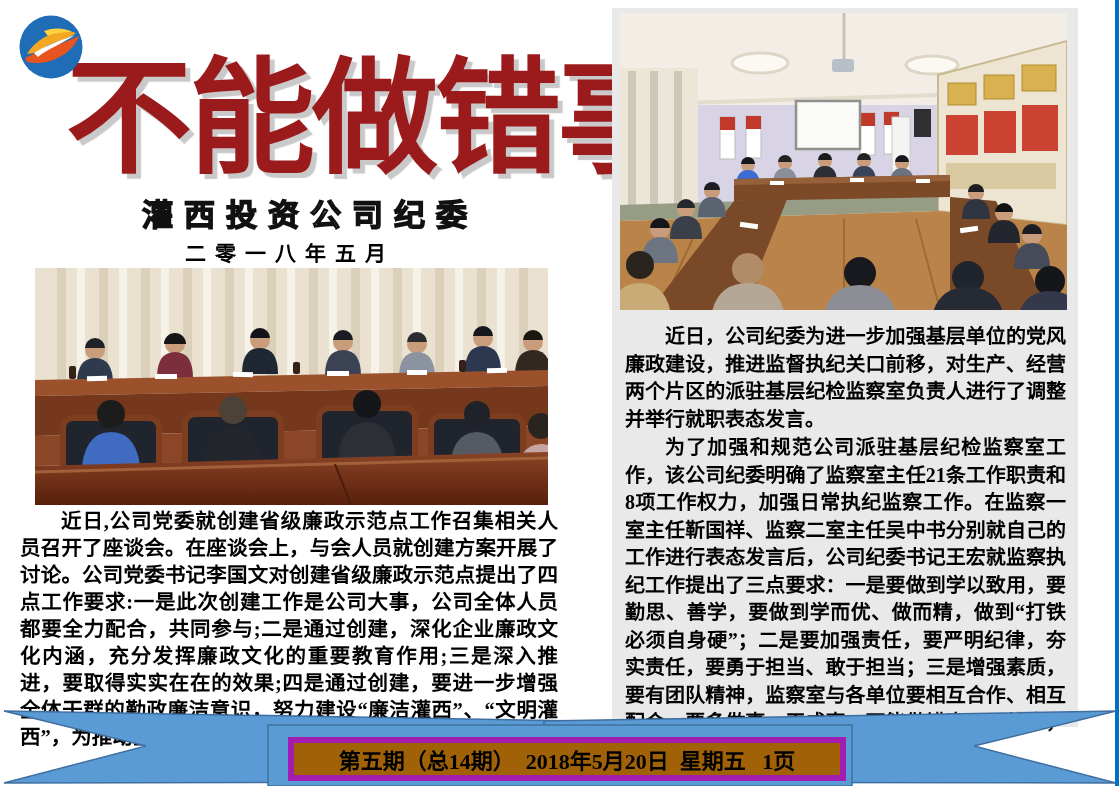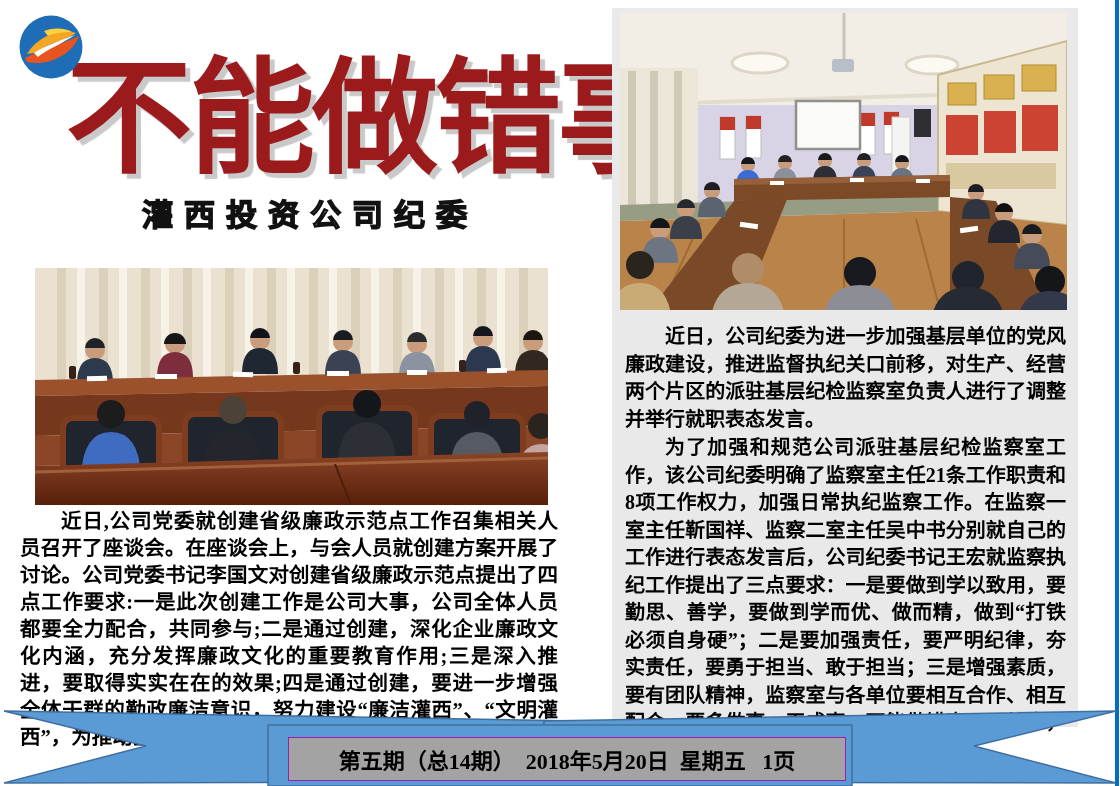--- a/index.html
+++ b/index.html
@@ -31,21 +31,21 @@
                 font-weight:700;color:#000;text-align:justify;}
   .article-left p{margin:0;text-indent:2em;}
   .article-right{position:absolute;left:12px;top:314px;width:443px;font-size:20px;line-height:27.5px;
                  font-weight:700;color:#000;text-align:justify;}
   .article-right p{margin:1px;text-indent:2em;}
 
   
   .ribbon{position:absolute;left:0;top:698px;width:1120px;height:88px;z-index:3;}
   .ribbon svg{display:block;width:100%;height:100%;}
   .issue-box{position:absolute;left:288px;top:737px;width:558px;height:44px;z-index:4;
-             background:#a3a3a3;border:1px solid #a21caf;box-sizing:border-box;
+             background:#a16207;border:6px solid #a21caf;box-sizing:border-box;
              display:flex;align-items:center;justify-content:center;
              font-size:22px;font-weight:bold;color:#000;white-space:pre;}
 </style>
 </head>
 <body>
 
 <div class="page">
 
   <div class="edge-line"></div>
 
@@ -54,20 +54,21 @@
       <circle cx="37" cy="34" r="31.5" fill="#1e6db6"></circle>
       <path d="M13,41 C24,23 46,15 62,20 C50,29 33,29 26,39 Z" fill="#f5a623"></path>
       <path d="M11,45 C30,35 51,30 65,23 C59,41 34,54 13,49 Z" fill="#e8541f"></path>
       <path d="M20,40 C34,31 51,26 61,22 C49,30 32,37 24,44 Z" fill="#ffffff"></path>
       <path d="M30,18 C40,14 52,15 58,19 C50,19 40,20 34,23 Z" fill="#fdd23e"></path>
     </svg>
   </div>
 
   <div class="title">不能做错事</div>
   <div class="subtitle">灌西投资公司纪委</div>
+  <div class="issue-month">二零一八年五月</div>
 
   <div class="photo-left">
     <svg viewBox="0 0 513 237" preserveAspectRatio="none">
       <defs>
         <linearGradient id="tblL" x1="0" y1="0" x2="0" y2="1">
           <stop offset="0" stop-color="#8a4426"></stop>
             <stop offset="1" stop-color="#581f0b"></stop>
         </linearGradient>
       </defs>
       <rect width="513" height="237" fill="#eae1d0"></rect>

